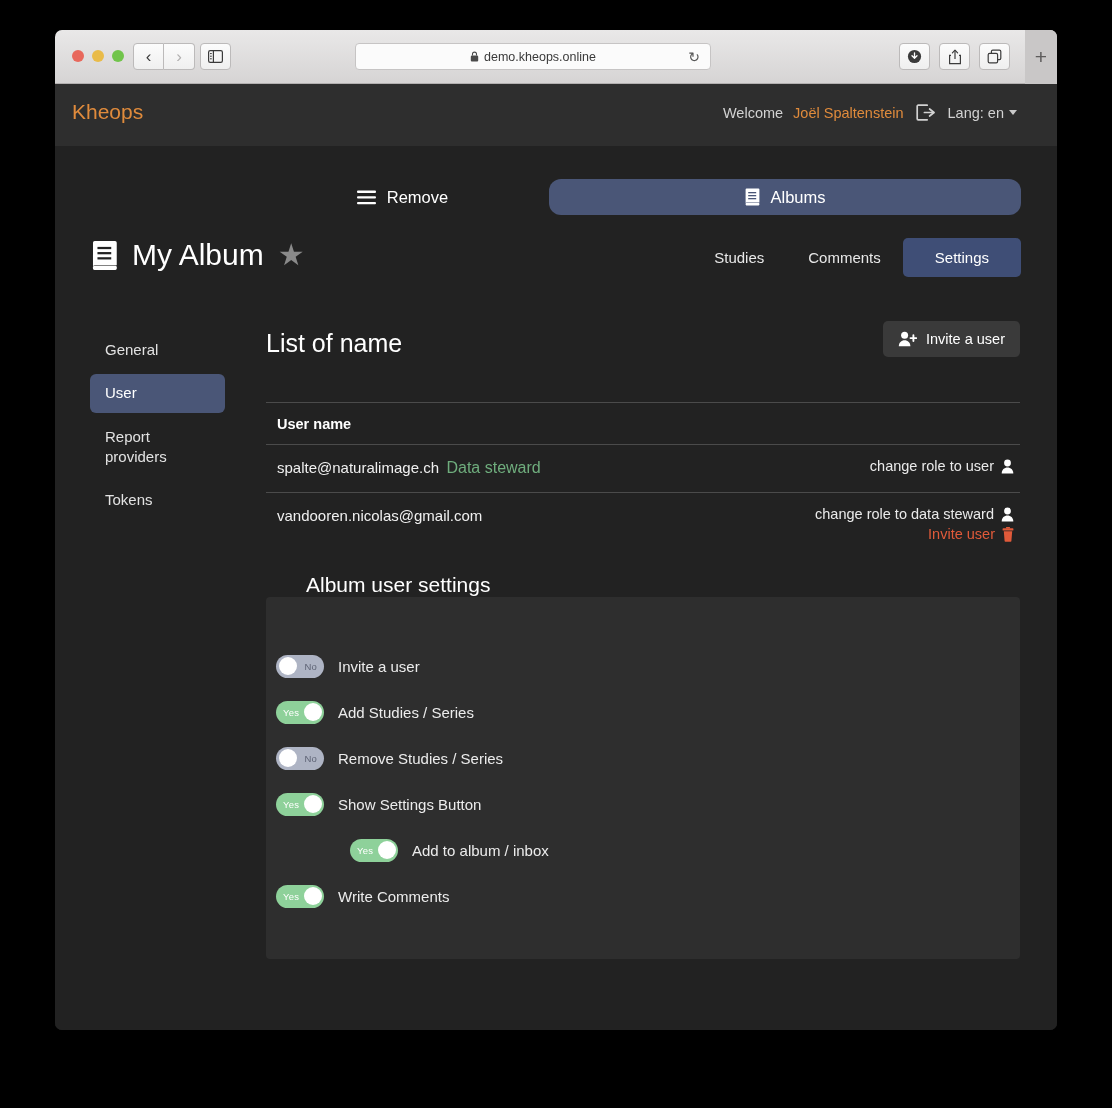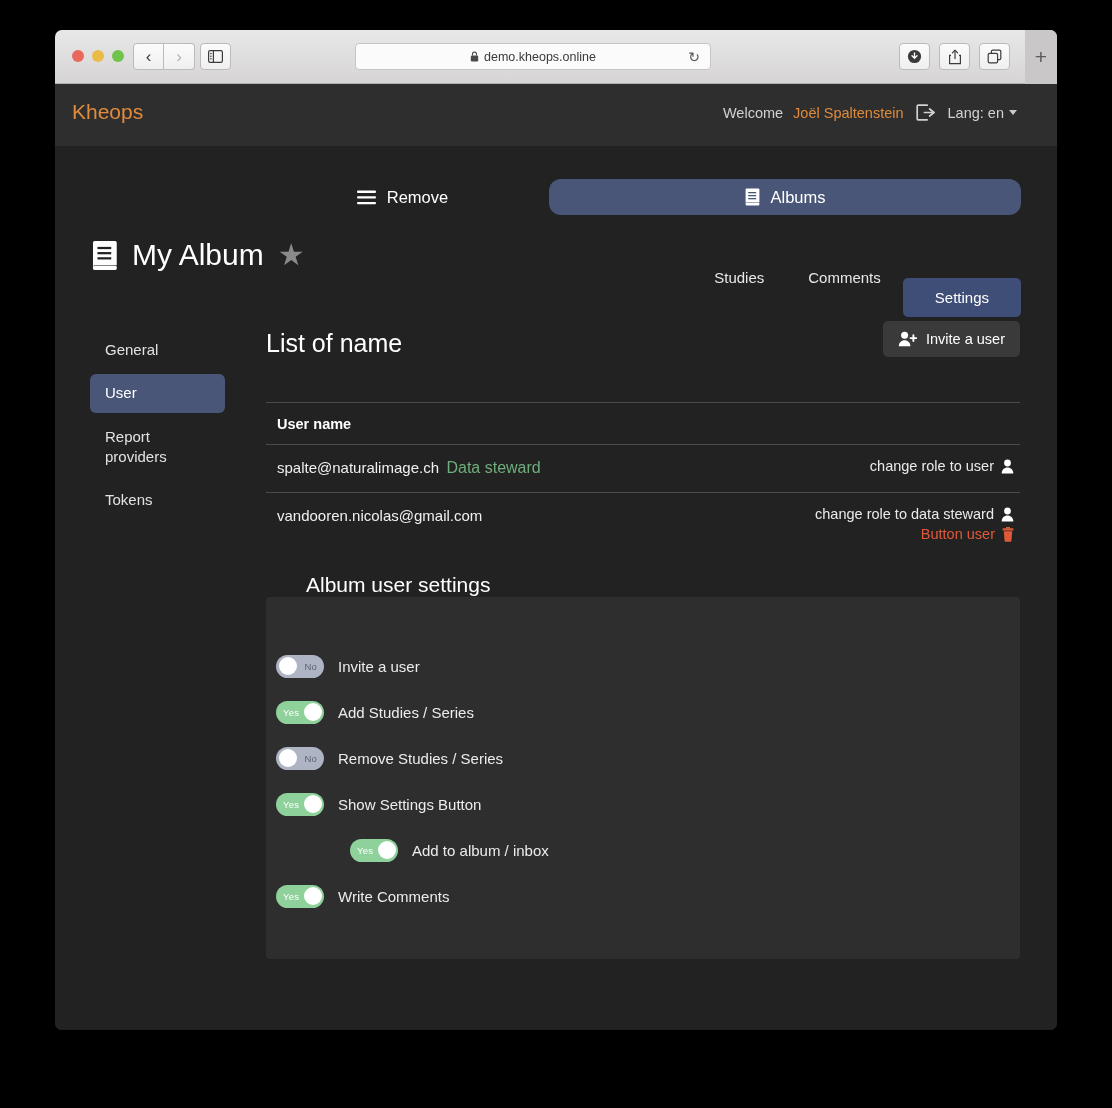--- a/index.html
+++ b/index.html
@@ -123,21 +123,21 @@
   .star { color: #8a8a8a; font-size: 30px; line-height: 1; }
 
   .view-tabs {
     position: absolute; right: 36px; top: 0;
     display: flex; align-items: center; gap: 0px;
   }
   .view-tab {
     font-size: 15px; color: #e8e8e8;
     padding: 11px 22px; border-radius: 5px;
   }
-  .view-tab.active { background: #3f4e76; color: #ffffff; padding: 11px 32px; margin-top: 40px; }
+  .view-tab.active { background: #3f4e76; color: #ffffff; padding: 11px 32px; }
 
   
   .content { position: absolute; top: 175px; left: 0; right: 0; bottom: 0; }
 
   .side-nav { position: absolute; left: 35px; top: 10px; width: 135px; }
   .side-item {
     font-size: 15px; color: #e2e2e2;
     padding: 9px 15px; border-radius: 6px; margin-bottom: 5px;
     line-height: 1.35;
   }
@@ -404,21 +404,21 @@
             <span class="uname-cell">vandooren.nicolas@gmail.com</span>
             <div class="row-actions">
               <div class="action">
                 <span>change role to data steward</span>
                 <svg width="13" height="15" viewBox="0 0 13 15">
                   <circle cx="6.5" cy="4" r="3.4" fill="#ffffff"></circle>
                   <path d="M0.7 14.4 c0 -3.5 2.6 -5.8 5.8 -5.8 s5.8 2.3 5.8 5.8 Z" fill="#ffffff"></path>
                 </svg>
               </div>
               <div class="action danger">
-                <span>Button user</span>
+                <span>Invite user</span>
                 <svg width="12" height="15" viewBox="0 0 12 15">
                   <rect x="0.6" y="1.3" width="10.8" height="2.2" rx="0.6" fill="#e05a3a"></rect>
                   <rect x="4" y="0" width="4" height="1.6" rx="0.5" fill="#e05a3a"></rect>
                   <path d="M1.8 4.3 H10.2 L9.4 14 a0.8 0.8 0 0 1 -0.8 0.8 H3.4 a0.8 0.8 0 0 1 -0.8 -0.8 Z" fill="#e05a3a"></path>
                 </svg>
               </div>
             </div>
           </div>
         </div>
 

